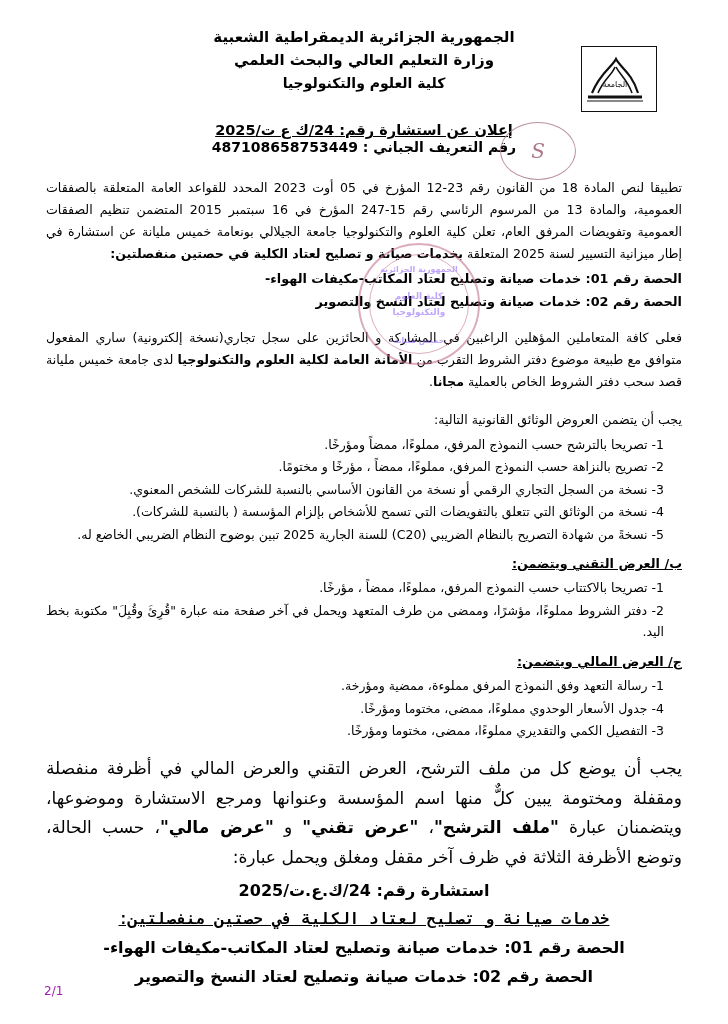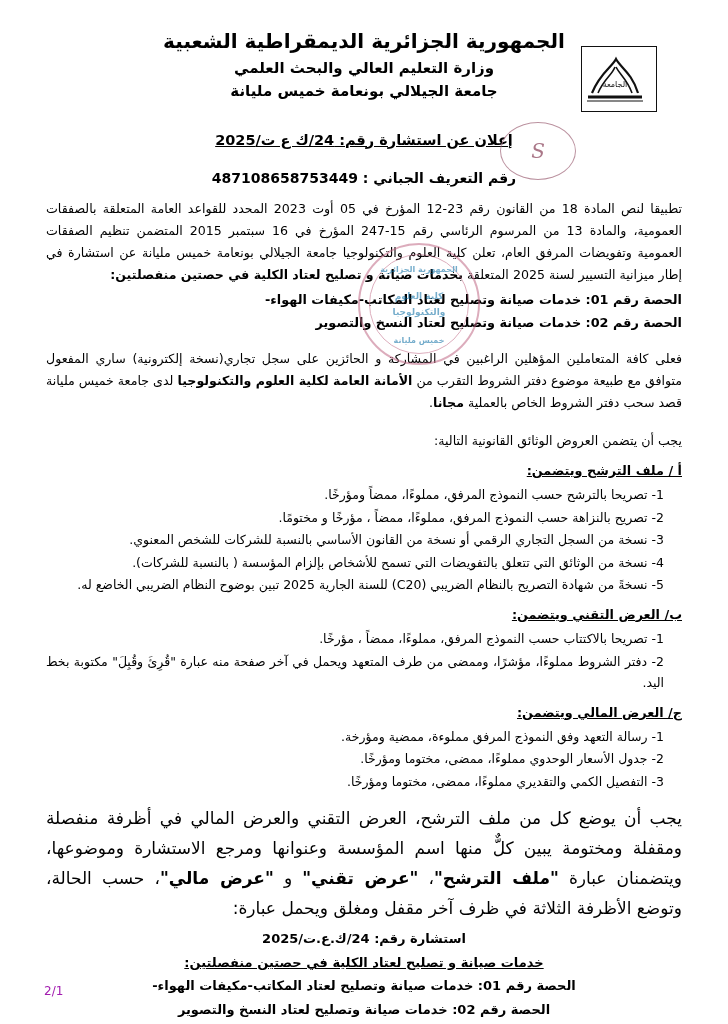--- a/index.html
+++ b/index.html
@@ -31,21 +31,21 @@
   }
   .header-lines {
     margin: 0 auto;
     width: 470px;
   }
   .hline {
     font-weight: bold;
     letter-spacing: 0;
     line-height: 1.55;
   }
-  .h1 { font-size: 20px; }
+  .h1 { font-size: 15px; }
   .h2 { font-size: 15px; }
   .h3 { font-size: 15px; }
   .h4 { font-size: 14px; }
 
   .logo {
     position: absolute;
     top: 20px;
     right: 25px;
     width: 74px;
     height: 64px;
@@ -77,21 +77,21 @@
   }
   .stamp-round {
     position: absolute;
     top: 243px;
     right: 248px;
     width: 118px;
     height: 118px;
     border: 2px solid #c06a86;
     border-radius: 50%;
     opacity: .55;
-    color: #0369a1;
+    color: #8b5cf6;
     pointer-events: none;
   }
   .stamp-round:before {
     content: "";
     position: absolute;
     top: 9px; left: 9px; right: 9px; bottom: 9px;
     border: 1px solid #c06a86;
     border-radius: 50%;
   }
   .stamp-round .st-txt {
@@ -109,30 +109,30 @@
   
   .title-block {
     margin-top: 28px;
     text-align: center;
     direction: rtl;
     font-weight: bold;
   }
   .title-block .t1 {
     font-size: 14.5px;
     text-decoration: underline;
-    margin-bottom: 22px;
+    margin-bottom: 1px;
     text-align: center;
   }
   .title-block .t2 {
     font-size: 14px;
   }
 
   
   .body {
-    margin-top: 12px;
+    margin-top: 22px;
     direction: rtl;
     text-align: justify;
     font-size: 12.6px;
     line-height: 1.75;
   }
   .para { margin-bottom: 2px; }
   b, .b { font-weight: bold; }
   .u { text-decoration: underline; }
 
   .lots {
@@ -177,24 +177,24 @@
     margin-top: 6px;
     font-weight: bold;
     text-decoration: underline;
     font-size: 12.6px;
     text-align: center;
   }
   .footer-center {
     margin-top: 4px;
     text-align: center;
     font-weight: bold;
-    font-size: 13px;
+    font-size: 16px;
     line-height: 1.8;
   }
-  .footer-center .u { text-decoration: underline; }
+  .footer-center .u { text-decoration: underline; font-family: Liberation Mono, monospace; }
 
   .pagenum {
     position: absolute;
     left: 44px;
     bottom: 26px;
     font-size: 12px;
     color: #a21caf;
     direction: ltr;
   }
 </style>
@@ -213,21 +213,21 @@
         <path d="M16 42 C22 28, 30 24, 33 16" fill="none" stroke="#111" stroke-width="1.6"></path>
         <path d="M50 42 C45 28, 38 24, 34 16" fill="none" stroke="#111" stroke-width="1.6"></path>
         <text x="33" y="36" font-size="8" text-anchor="middle" fill="#111" font-family="DejaVu Sans, sans-serif">الجامعة</text>
         <path d="M5 50 L61 50" stroke="#111" stroke-width="1.2"></path>
       </svg>
     </div>
 
     <div class="header-lines">
       <div class="hline h1">الجمهورية الجزائرية الديمقراطية الشعبية</div>
       <div class="hline h2">وزارة التعليم العالي والبحث العلمي</div>
-      <div class="hline h3">جامعة الجيلالي بونعامة خميس مليانة</div>
+      <div class="hline h4">كلية العلوم والتكنولوجيا</div>
     </div>
   </div>
 
   <div class="stamp-oval">
     <span>S</span>
   </div>
 
   <div class="stamp-round">
     <div class="st-txt st-t1">الجمهورية الجزائرية</div>
     <div class="st-txt st-t2">كلية العلوم</div>
@@ -250,39 +250,38 @@
       <div>الحصة رقم 01: خدمات صيانة وتصليح لعتاد المكاتب-مكيفات الهواء-</div>
       <div>الحصة رقم 02: خدمات صيانة وتصليح لعتاد النسخ والتصوير</div>
     </div>
 
     <div class="para para-2">
       <span>فعلى كافة المتعاملين المؤهلين الراغبين في المشاركة و الحائزين على سجل تجاري(نسخة إلكترونية) ساري المفعول متوافق مع طبيعة موضوع دفتر الشروط التقرب من </span><span class="b">الأمانة العامة لكلية العلوم والتكنولوجيا</span><span> لدى جامعة خميس مليانة قصد سحب دفتر الشروط الخاص بالعملية </span><span class="b">مجانا</span><span>.</span>
     </div>
 
     <div class="section-lead">يجب أن يتضمن العروض الوثائق القانونية التالية:</div>
 
-    <div class="sec-head">أ / ملف الترشح ويتضمن:</div>
     <ol class="items">
       <li>1- تصريحا بالترشح حسب النموذج المرفق، مملوءًا، ممضاً ومؤرخًا.</li>
       <li>2- تصريح بالنزاهة حسب النموذج المرفق، مملوءًا، ممضاً ، مؤرخًا و مختومًا.</li>
       <li>3- نسخة من السجل التجاري الرقمي أو نسخة من القانون الأساسي بالنسبة للشركات للشخص المعنوي.</li>
       <li>4- نسخة من الوثائق التي تتعلق بالتفويضات التي تسمح للأشخاص بإلزام المؤسسة ( بالنسبة للشركات).</li>
       <li>5- نسخةً من شهادة التصريح بالنظام الضريبي (C20) للسنة الجارية 2025 تبين بوضوح النظام الضريبي الخاضع له.</li>
     </ol>
 
     <div class="sec-head">ب/ العرض التقني ويتضمن:</div>
     <ol class="items">
       <li>1- تصريحا بالاكتتاب حسب النموذج المرفق، مملوءًا، ممضاً ، مؤرخًا.</li>
       <li>2- دفتر الشروط مملوءًا، مؤشرًا، وممضى من طرف المتعهد ويحمل في آخر صفحة منه عبارة "قُرِئَ وقُبِلَ" مكتوبة بخط اليد.</li>
     </ol>
 
     <div class="sec-head">ج/ العرض المالي ويتضمن:</div>
     <ol class="items">
       <li>1- رسالة التعهد وفق النموذج المرفق مملوءة، ممضية ومؤرخة.</li>
-      <li>2- جدول الأسعار الوحدوي مملوءًا، ممضى، مختوما ومؤرخًا.</li>
+      <li>4- جدول الأسعار الوحدوي مملوءًا، ممضى، مختوما ومؤرخًا.</li>
       <li>3- التفصيل الكمي والتقديري مملوءًا، ممضى، مختوما ومؤرخًا.</li>
     </ol>
 
     <div class="closing">
       <span>يجب أن يوضع كل من ملف الترشح، العرض التقني والعرض المالي في أظرفة منفصلة ومقفلة ومختومة يبين كلٌّ منها اسم المؤسسة وعنوانها ومرجع الاستشارة وموضوعها، ويتضمنان عبارة </span><span class="b">"ملف الترشح"</span><span>، </span><span class="b">"عرض تقني"</span><span> و </span><span class="b">"عرض مالي"</span><span>، حسب الحالة، وتوضع الأظرفة الثلاثة في ظرف آخر مقفل ومغلق ويحمل عبارة:</span>
     </div>
 
 
     <div class="footer-center">
       <div>استشارة رقم: 24/ك.ع.ت/2025</div>

